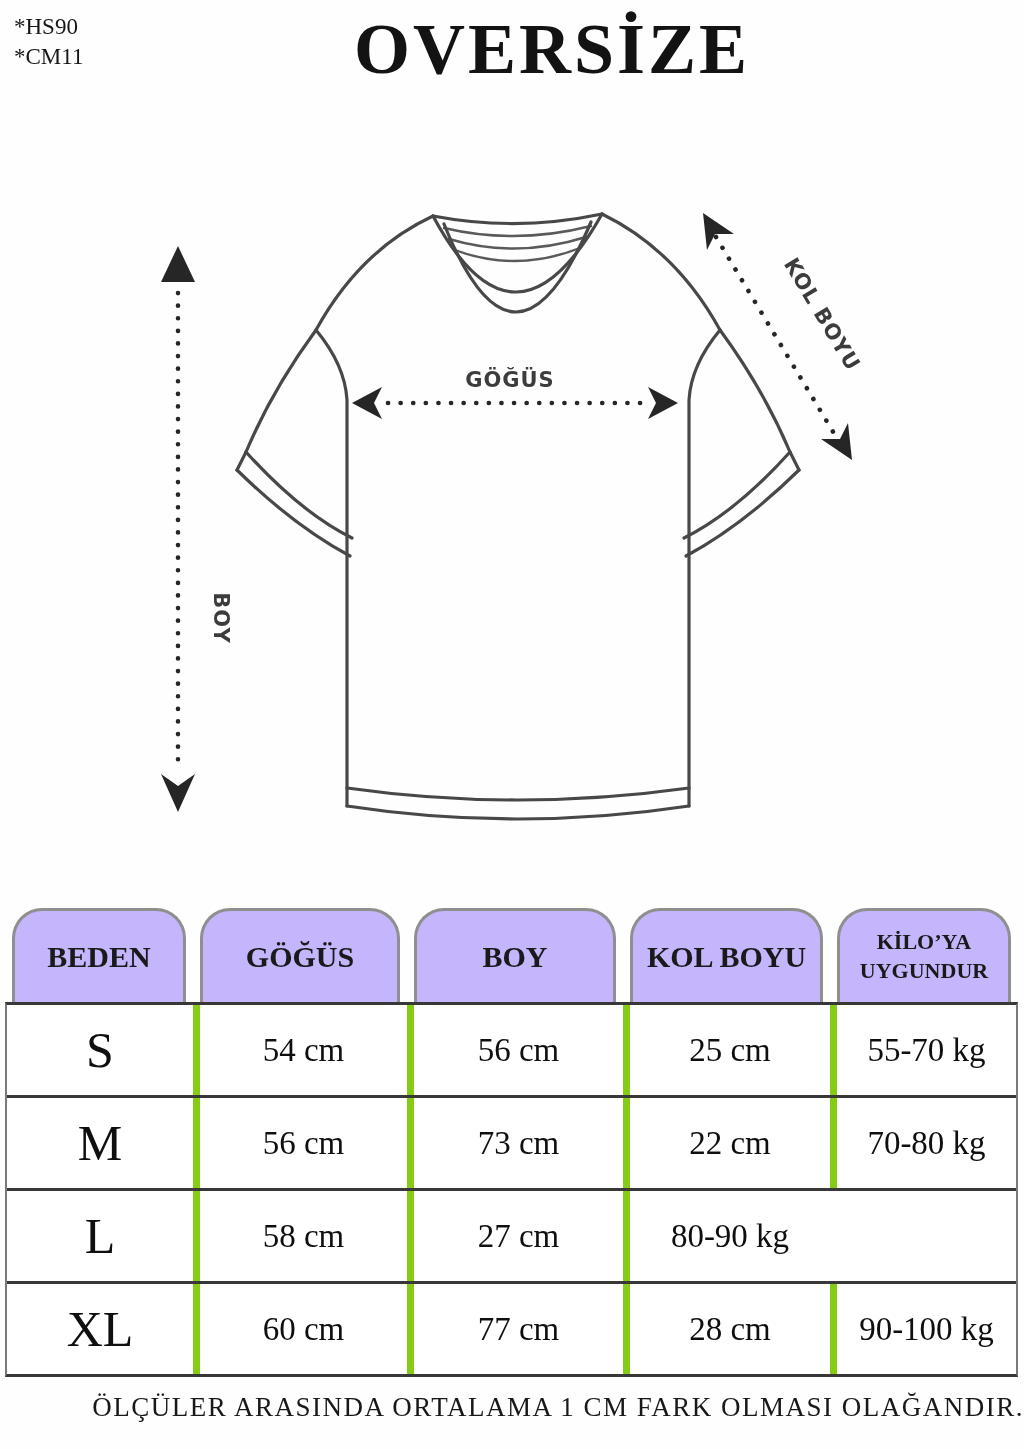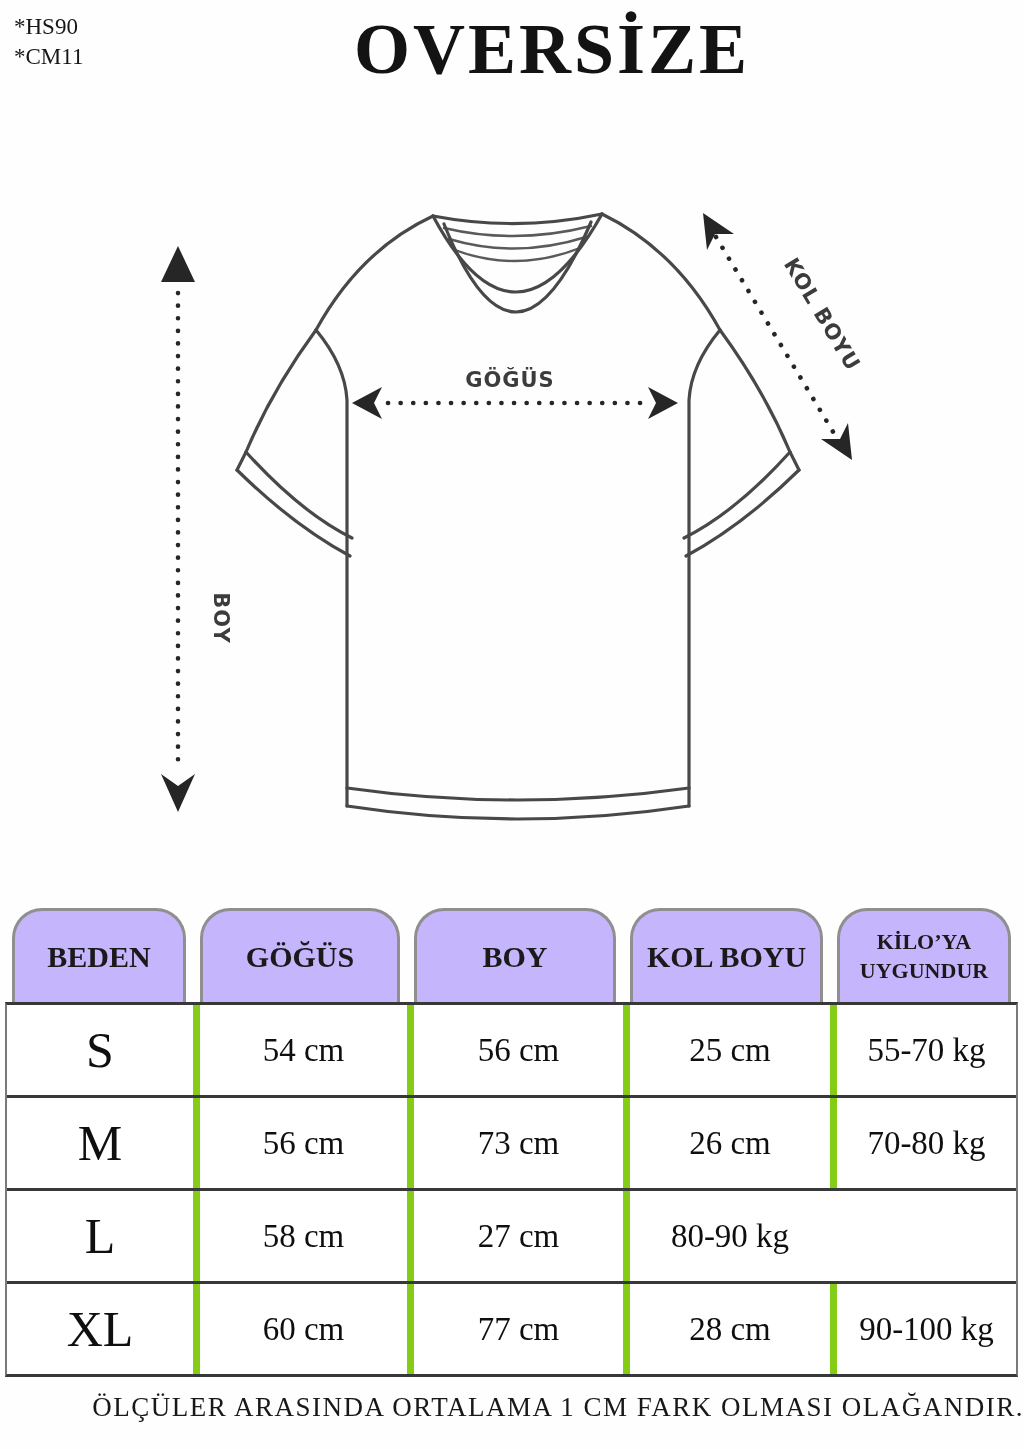--- a/index.html
+++ b/index.html
@@ -128,21 +128,21 @@
         <div class="tcell size-cell">S</div>
         <div class="tcell">54 cm</div>
         <div class="tcell">56 cm</div>
         <div class="tcell">25 cm</div>
         <div class="tcell">55-70 kg</div>
       </div>
       <div class="trow">
         <div class="tcell size-cell">M</div>
         <div class="tcell">56 cm</div>
         <div class="tcell">73 cm</div>
-        <div class="tcell">26 cm</div>
+        <div class="tcell">22 cm</div>
         <div class="tcell">70-80 kg</div>
       </div>
       <div class="trow">
         <div class="tcell size-cell">L</div>
         <div class="tcell">58 cm</div>
         <div class="tcell">27 cm</div>
         <div class="tcell">80-90 kg</div>
       </div>
       <div class="trow">
         <div class="tcell size-cell">XL</div>

